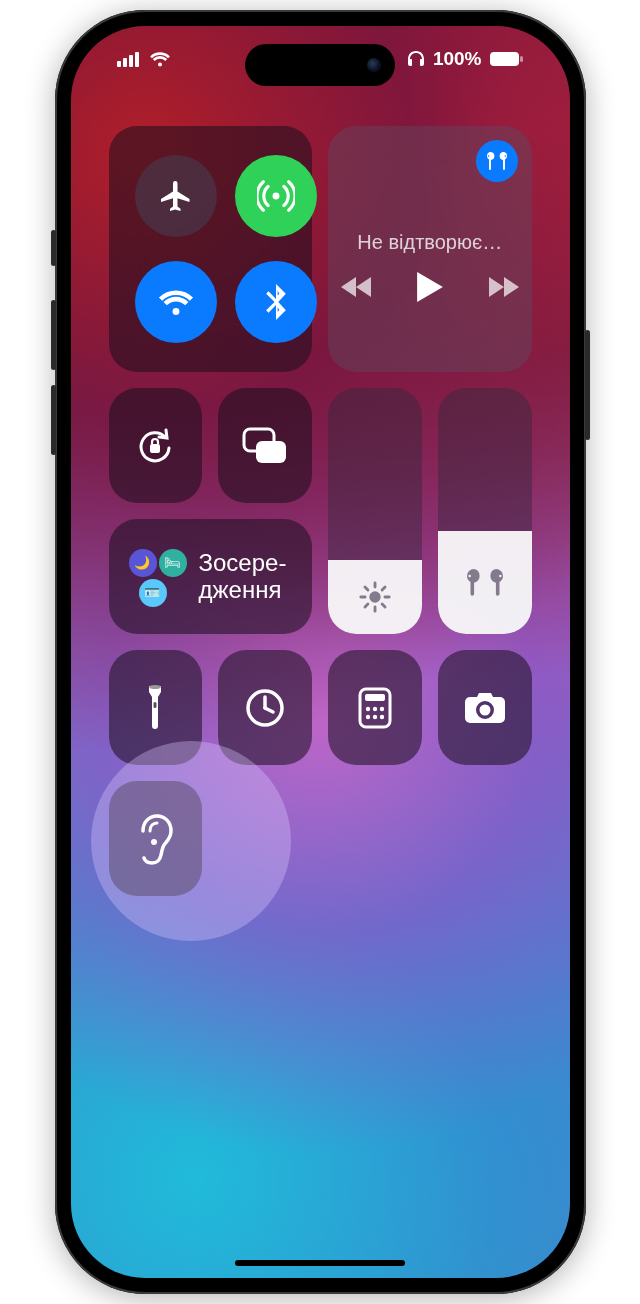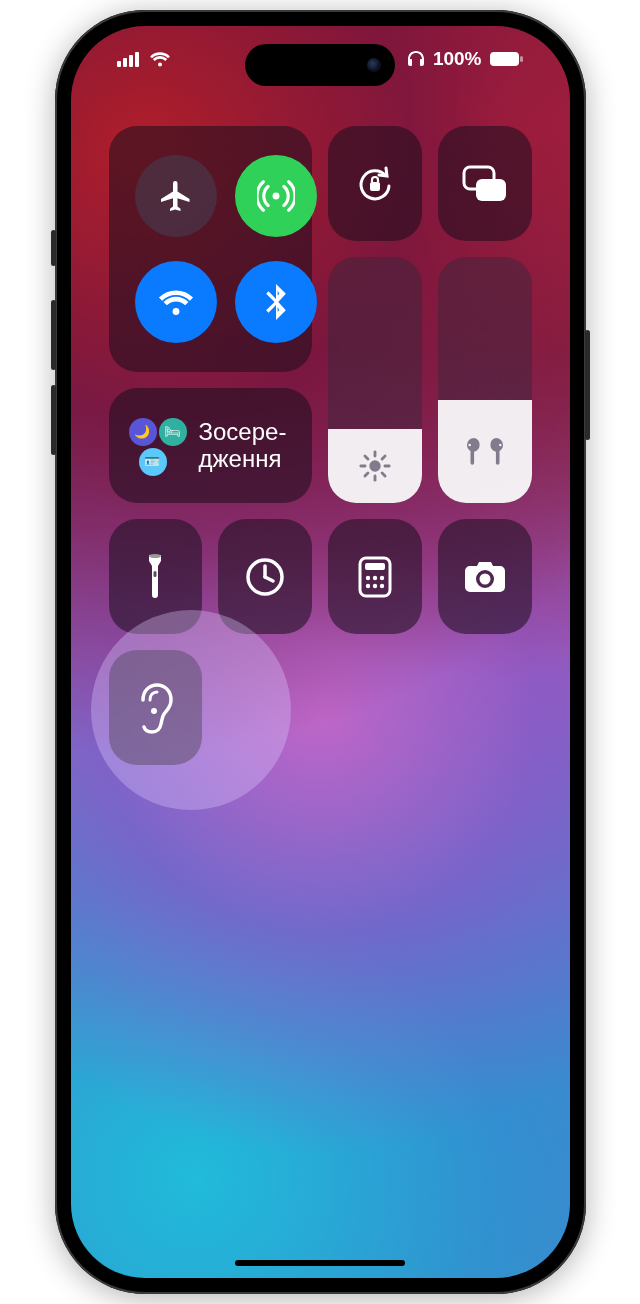--- a/index.html
+++ b/index.html
@@ -203,20 +203,48 @@
               </svg>
           </div>
           <div class="circ blue">
             <svg width="22" height="36" viewBox="0 0 12 22">
                 <path fill="#fff" d="M6 0v9.1L1.4 4.5 0 5.9 5.1 11 0 16.1l1.4 1.4L6 12.9V22l6-6-4.6-5L12 6zm2 6L7 7V4zm0 10l-1 1v-3z"></path>
               </svg>
           </div>
         </div>
       </div>
 
+      <div class="tile media t-2x2">
+        <div class="media-badge">
+          <svg width="24" height="18" viewBox="0 0 24 18">
+              <g fill="#fff">
+                <path d="M6 0a4 4 0 00-4 4c0 1.5.8 2.8 2 3.5V17a1 1 0 002 0V7.9A4 4 0 006 0zm-1.5 4a.8.8 0 11-1.6 0 .8.8 0 011.6 0z"></path>
+                <path d="M18 0a4 4 0 014 4c0 1.5-.8 2.8-2 3.5V17a1 1 0 01-2 0V7.9A4 4 0 0118 0zm1.5 4a.8.8 0 101.6 0 .8.8 0 00-1.6 0z"></path>
+              </g>
+            </svg>
+        </div>
+        <div class="media-title">Не відтворює…</div>
+        <div class="media-controls">
+          <span>
+            <svg width="32" height="22" viewBox="0 0 32 22">
+                <path fill="currentColor" d="M15 11L30 1v20zM0 11L15 1v20z"></path>
+              </svg>
+          </span>
+          <span>
+            <svg width="26" height="30" viewBox="0 0 24 28">
+                <path fill="#fff" d="M0 0v28l24-14z"></path>
+              </svg>
+          </span>
+          <span>
+            <svg width="32" height="22" viewBox="0 0 32 22">
+                <path fill="currentColor" d="M17 11L2 1v20zM32 11L17 1v20z"></path>
+              </svg>
+          </span>
+        </div>
+      </div>
 
       <div class="tile">
         <svg width="44" height="44" viewBox="0 0 44 44">
             <g fill="none" stroke="#fff" stroke-width="3" stroke-linecap="round">
               <path d="M36 24a14 14 0 11-3.5-10.5"></path>
               <path d="M33 6l1 8-8-1" fill="none"></path>
             </g>
             <g transform="translate(16,14)">
               <rect x="1" y="6" width="10" height="9" rx="2" fill="#fff"></rect>
               <path d="M3 6V4a3 3 0 016 0v2" stroke="#fff" stroke-width="2.2" fill="none"></path>

